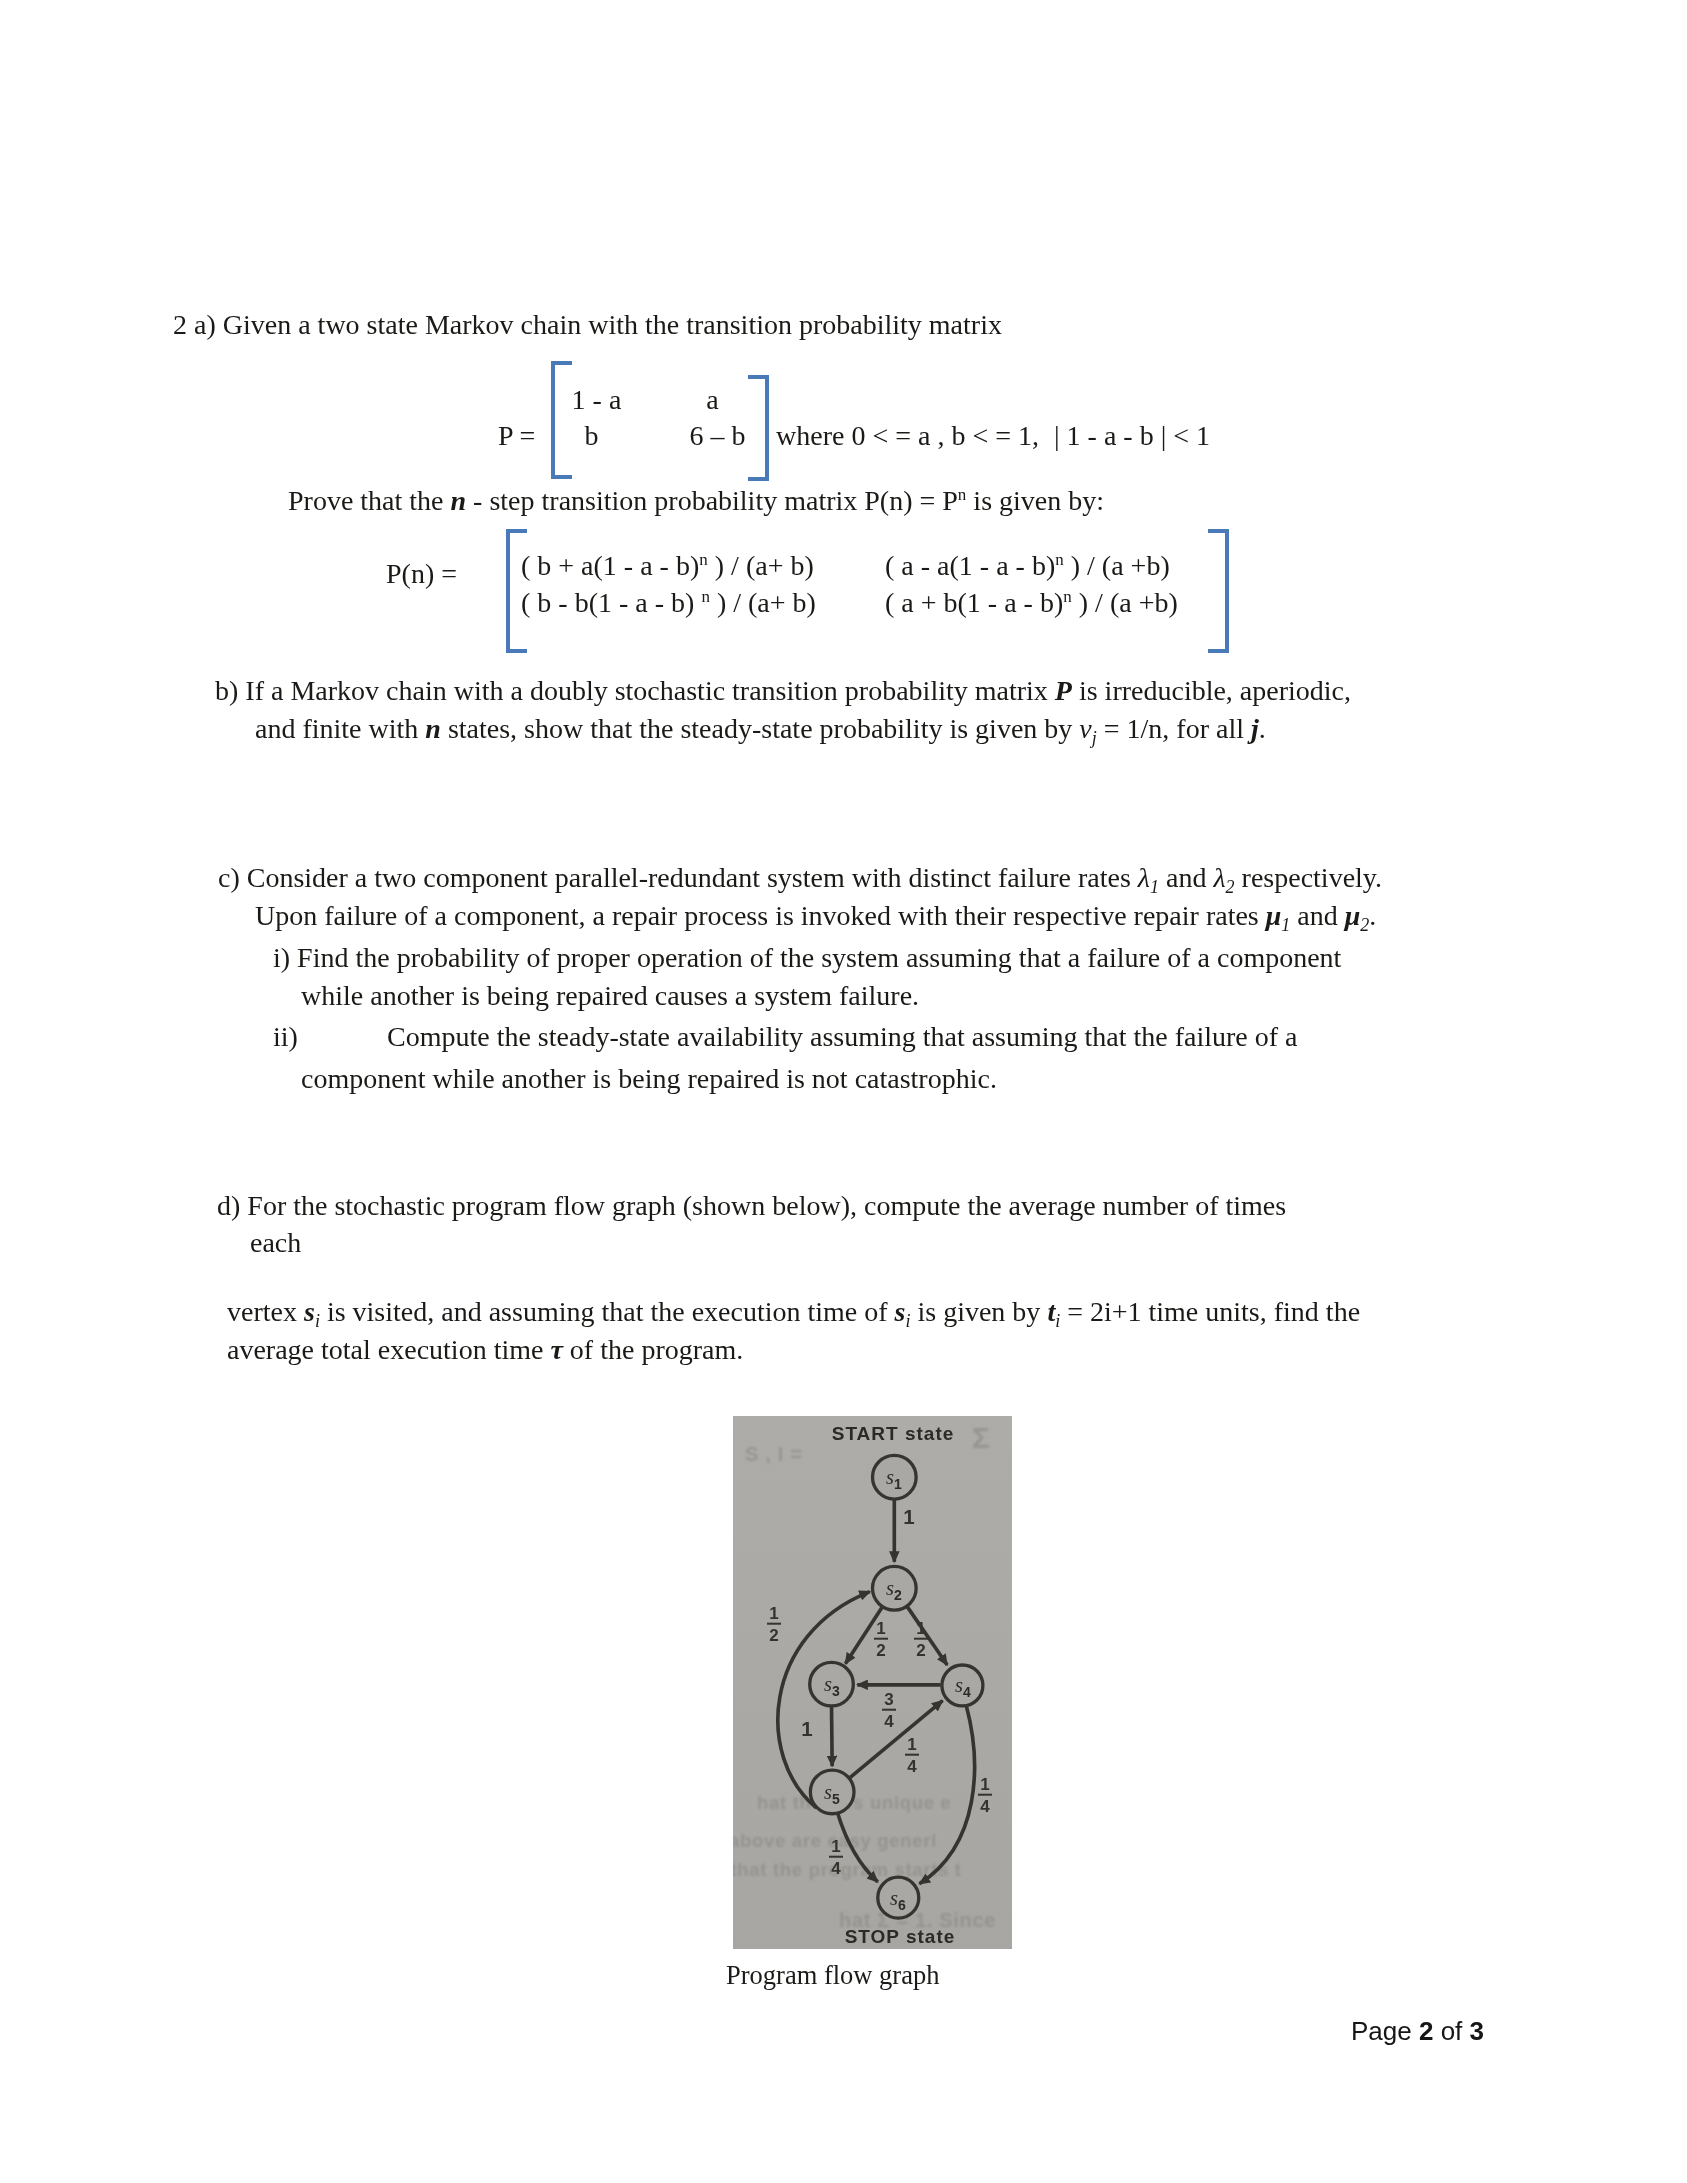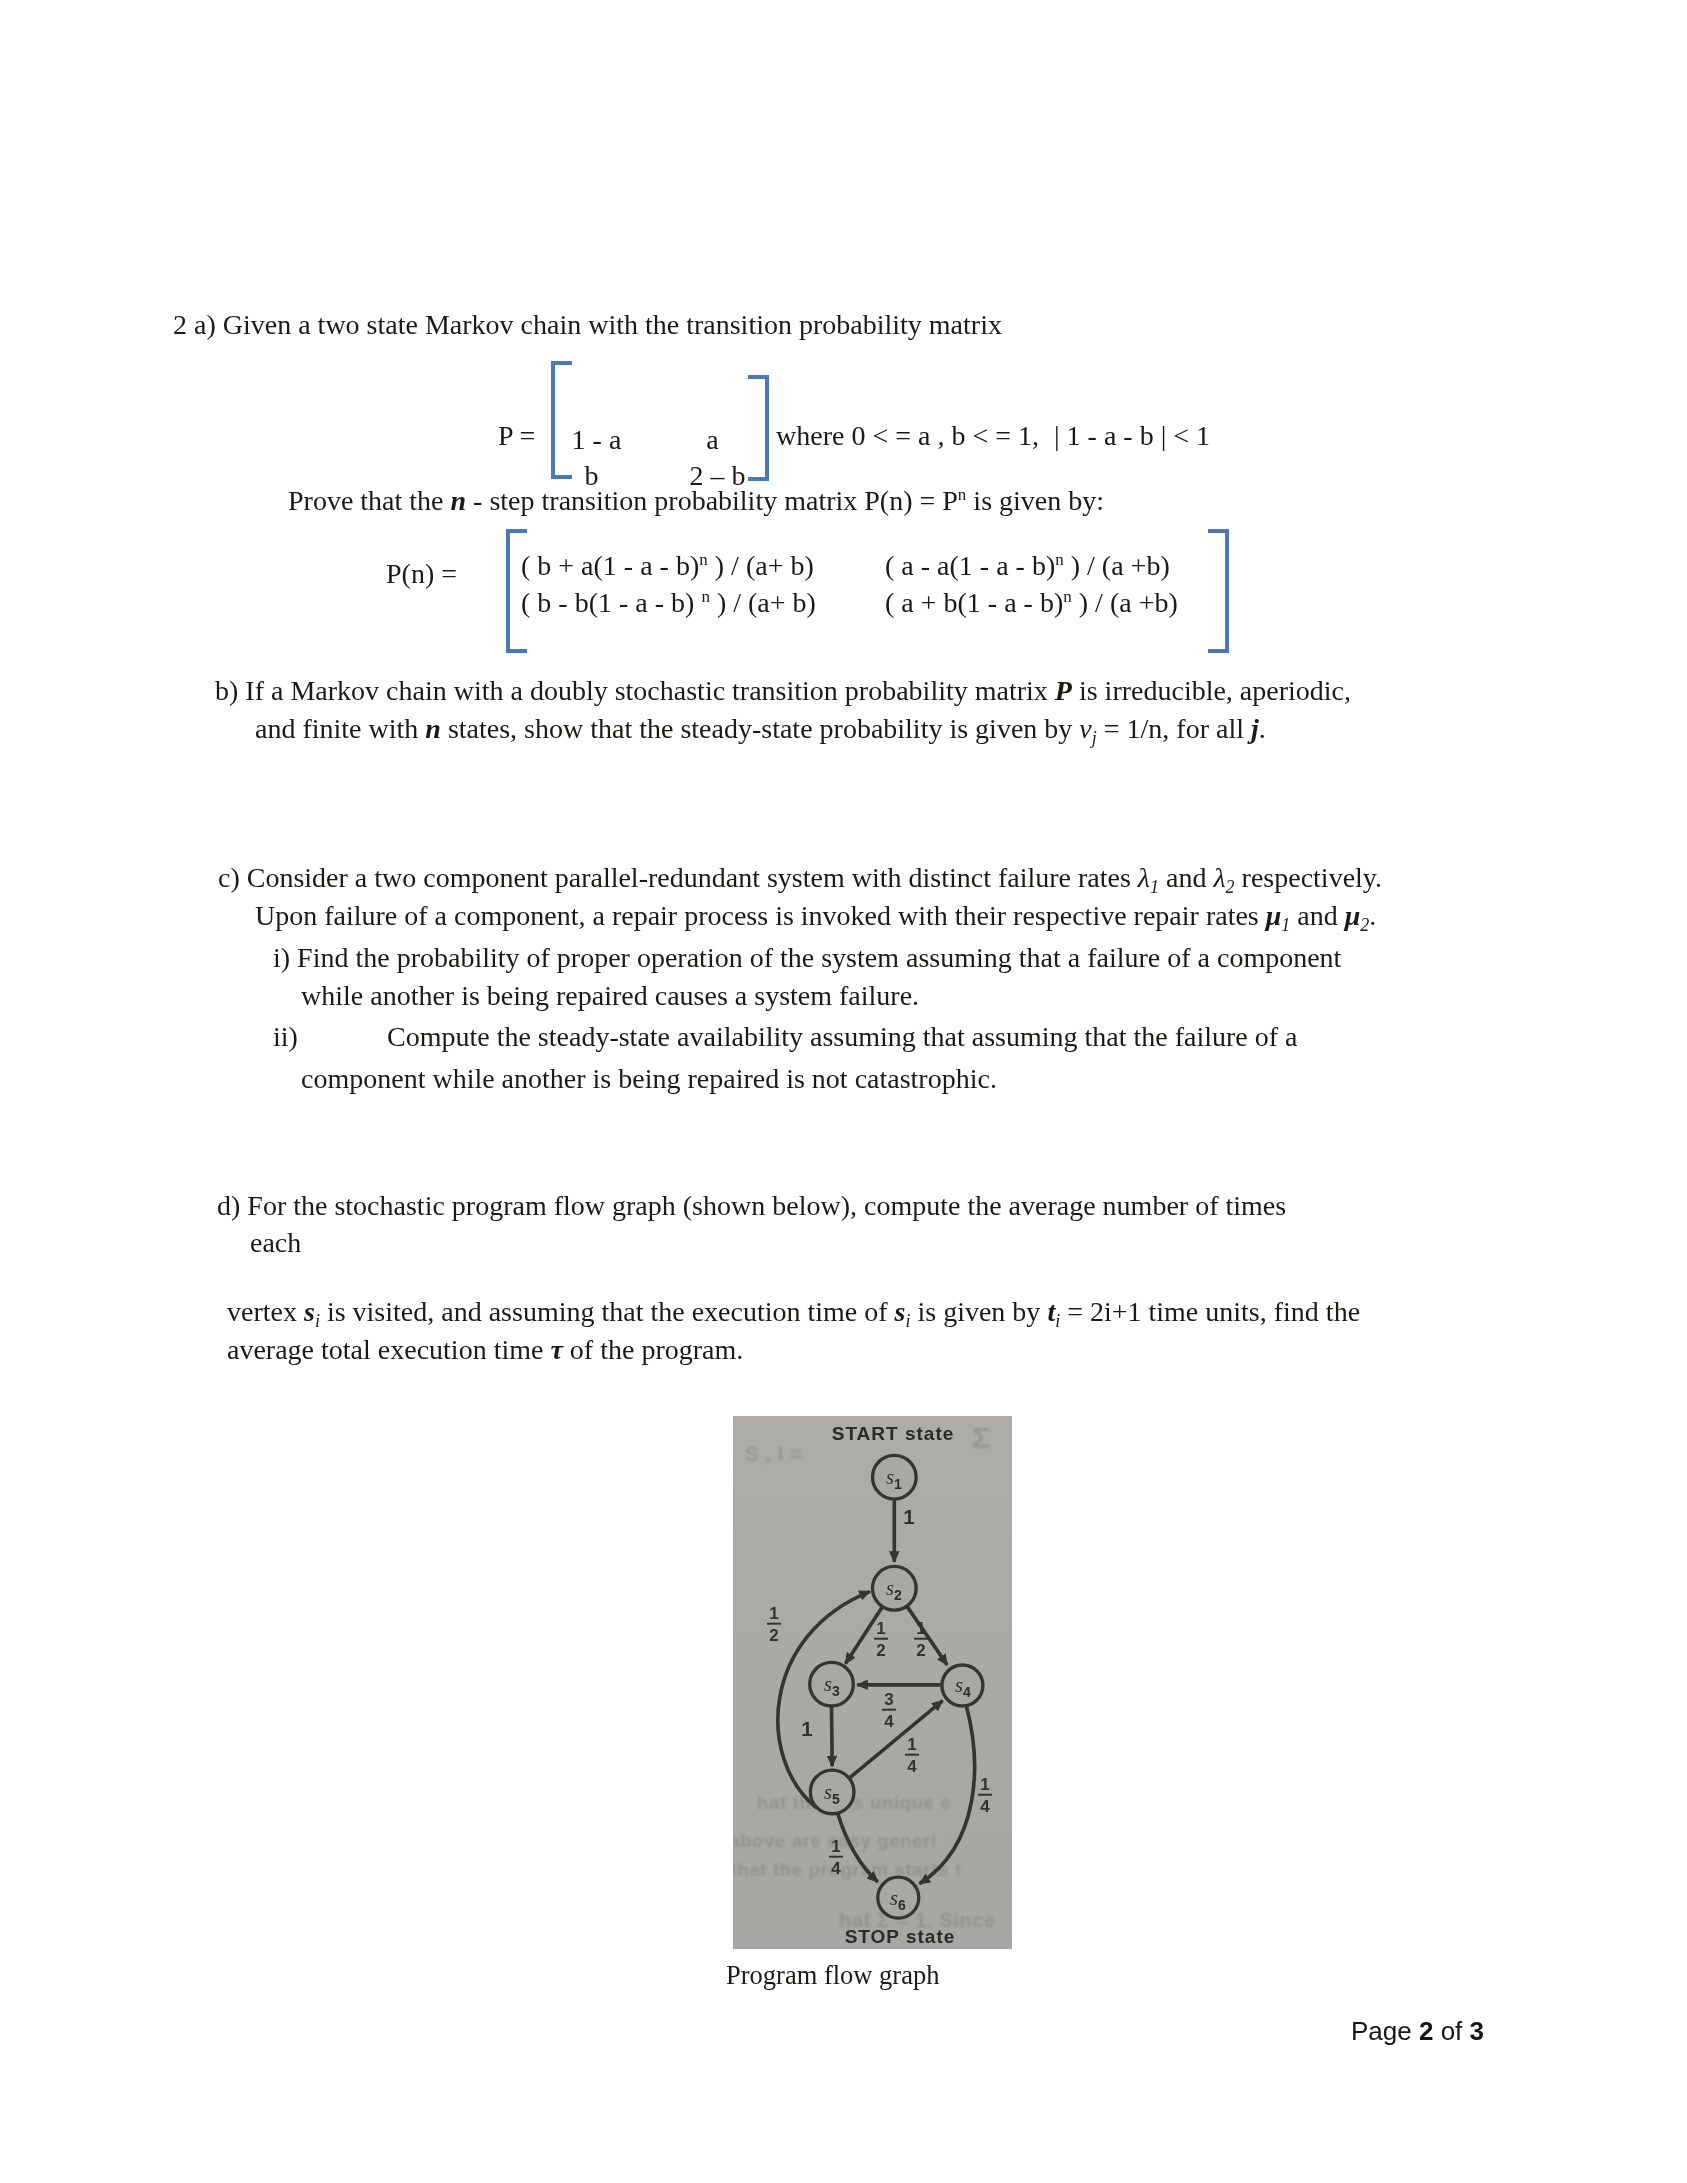--- a/index.html
+++ b/index.html
@@ -6,21 +6,21 @@
   .page{position:relative;width:1687px;height:2183px;background:#ffffff;overflow:hidden;
         font-family:"Liberation Serif", serif;color:#1b1a17;}
   .line{position:absolute;font-size:28px;line-height:1;white-space:nowrap;text-align:right;}
   .bi{font-weight:bold;font-style:italic;}
   .it{font-style:italic;}
   .sup{font-size:17px;position:relative;top:-10px;}
   .subi{font-size:18px;position:relative;top:6px;font-style:italic;}
   
   .brL{position:absolute;width:17px;border-left:4.6px solid #4a79b8;border-top:4px solid #4a79b8;border-bottom:4px solid #4a79b8;}
   .brR{position:absolute;width:17px;border-right:4.6px solid #4a79b8;border-top:4px solid #4a79b8;border-bottom:4px solid #4a79b8;}
-  .mcell{position:absolute;font-size:28px;line-height:1;text-align:center;width:79px;white-space:nowrap;margin-top:40px;}
+  .mcell{position:absolute;font-size:28px;line-height:1;text-align:center;width:79px;white-space:nowrap;}
   
   .photo{position:absolute;left:733px;top:1416px;width:279px;height:533px;
          background:linear-gradient(180deg,#adacA8,#a7a6a2);overflow:hidden;}
   .photo svg{position:absolute;left:0;top:0;}
   .statelbl{position:absolute;transform:translate(-50%,-50%);font-family:Liberation Sans, sans-serif;
             font-weight:700;font-size:19px;letter-spacing:1px;color:#2b2a26;white-space:nowrap;}
   .nlabel{position:absolute;transform:translate(-50%,-50%);font-size:20.5px;font-style:italic;
           color:#2d2c28;white-space:nowrap;line-height:1;}
   .nlabel .nsub{font-size:14px;position:relative;top:4.6px;font-style:normal;
                 font-family:"Liberation Sans",sans-serif;font-weight:600;}
@@ -46,21 +46,21 @@
     <span>2 a) Given a two state Markov chain with the transition probability matrix</span>
   </div>
 
   <div class="line" style="left:498px;top:422px">
     <span>P =</span>
   </div>
   <div class="brL" style="left:551px;top:361px;height:110px"></div>
   <div class="mcell" style="left:557px;top:386px">1 - a</div>
   <div class="mcell" style="left:673px;top:386px">a</div>
   <div class="mcell" style="left:552px;top:422px">b</div>
-  <div class="mcell" style="left:678px;top:422px">2 – b</div>
+  <div class="mcell" style="left:678px;top:422px">6 – b</div>
   <div class="brR" style="left:748px;top:375px;height:98px"></div>
   <div class="line" style="left:776px;top:422px">
     <span>where 0 &lt; = a , b &lt; = 1,</span>
   </div>
   <div class="line" style="left:1054px;top:422px">
     <span>| 1 - a - b | &lt; 1</span>
   </div>
 
   <div class="line" style="left:288px;top:487px">
     <span>Prove that the </span><span class="bi">n</span><span> - step transition probability matrix P(n) = P</span><span class="sup">n</span><span> is given by:</span>

